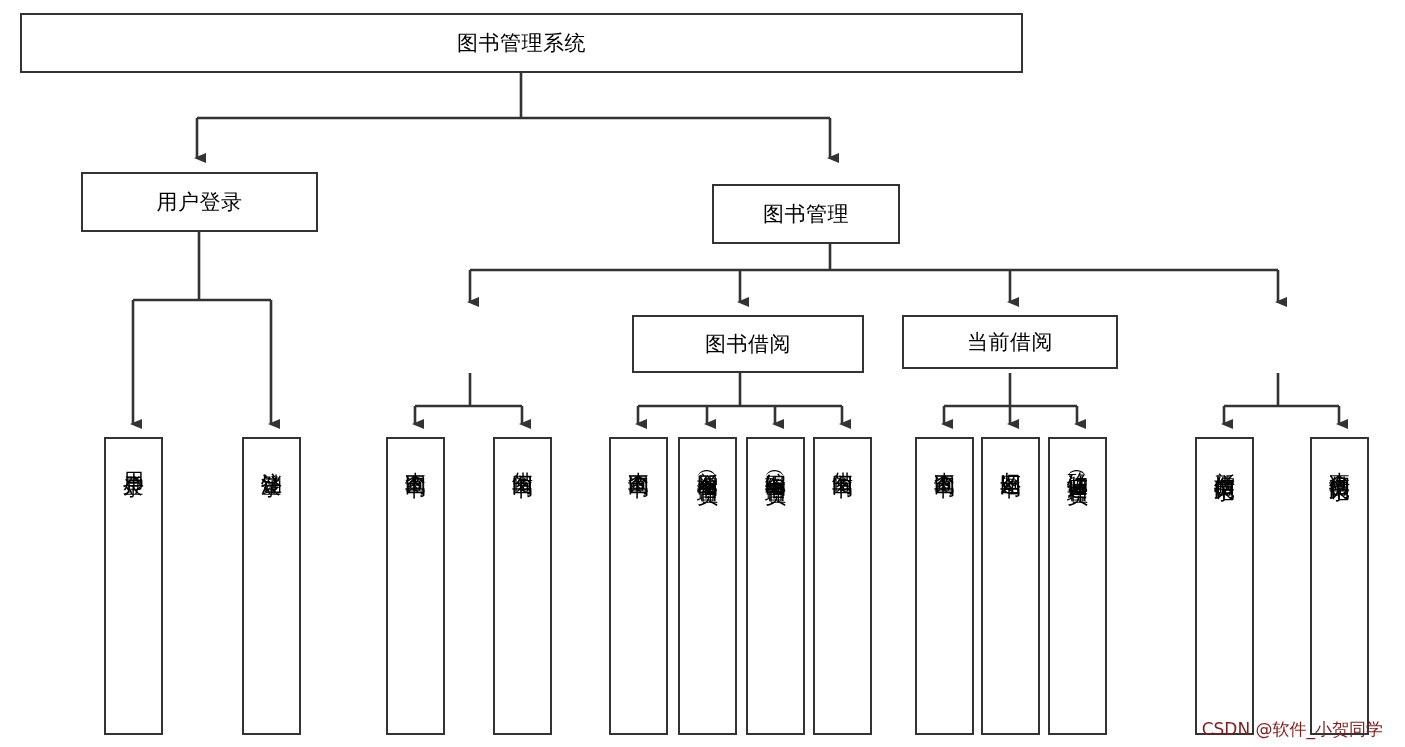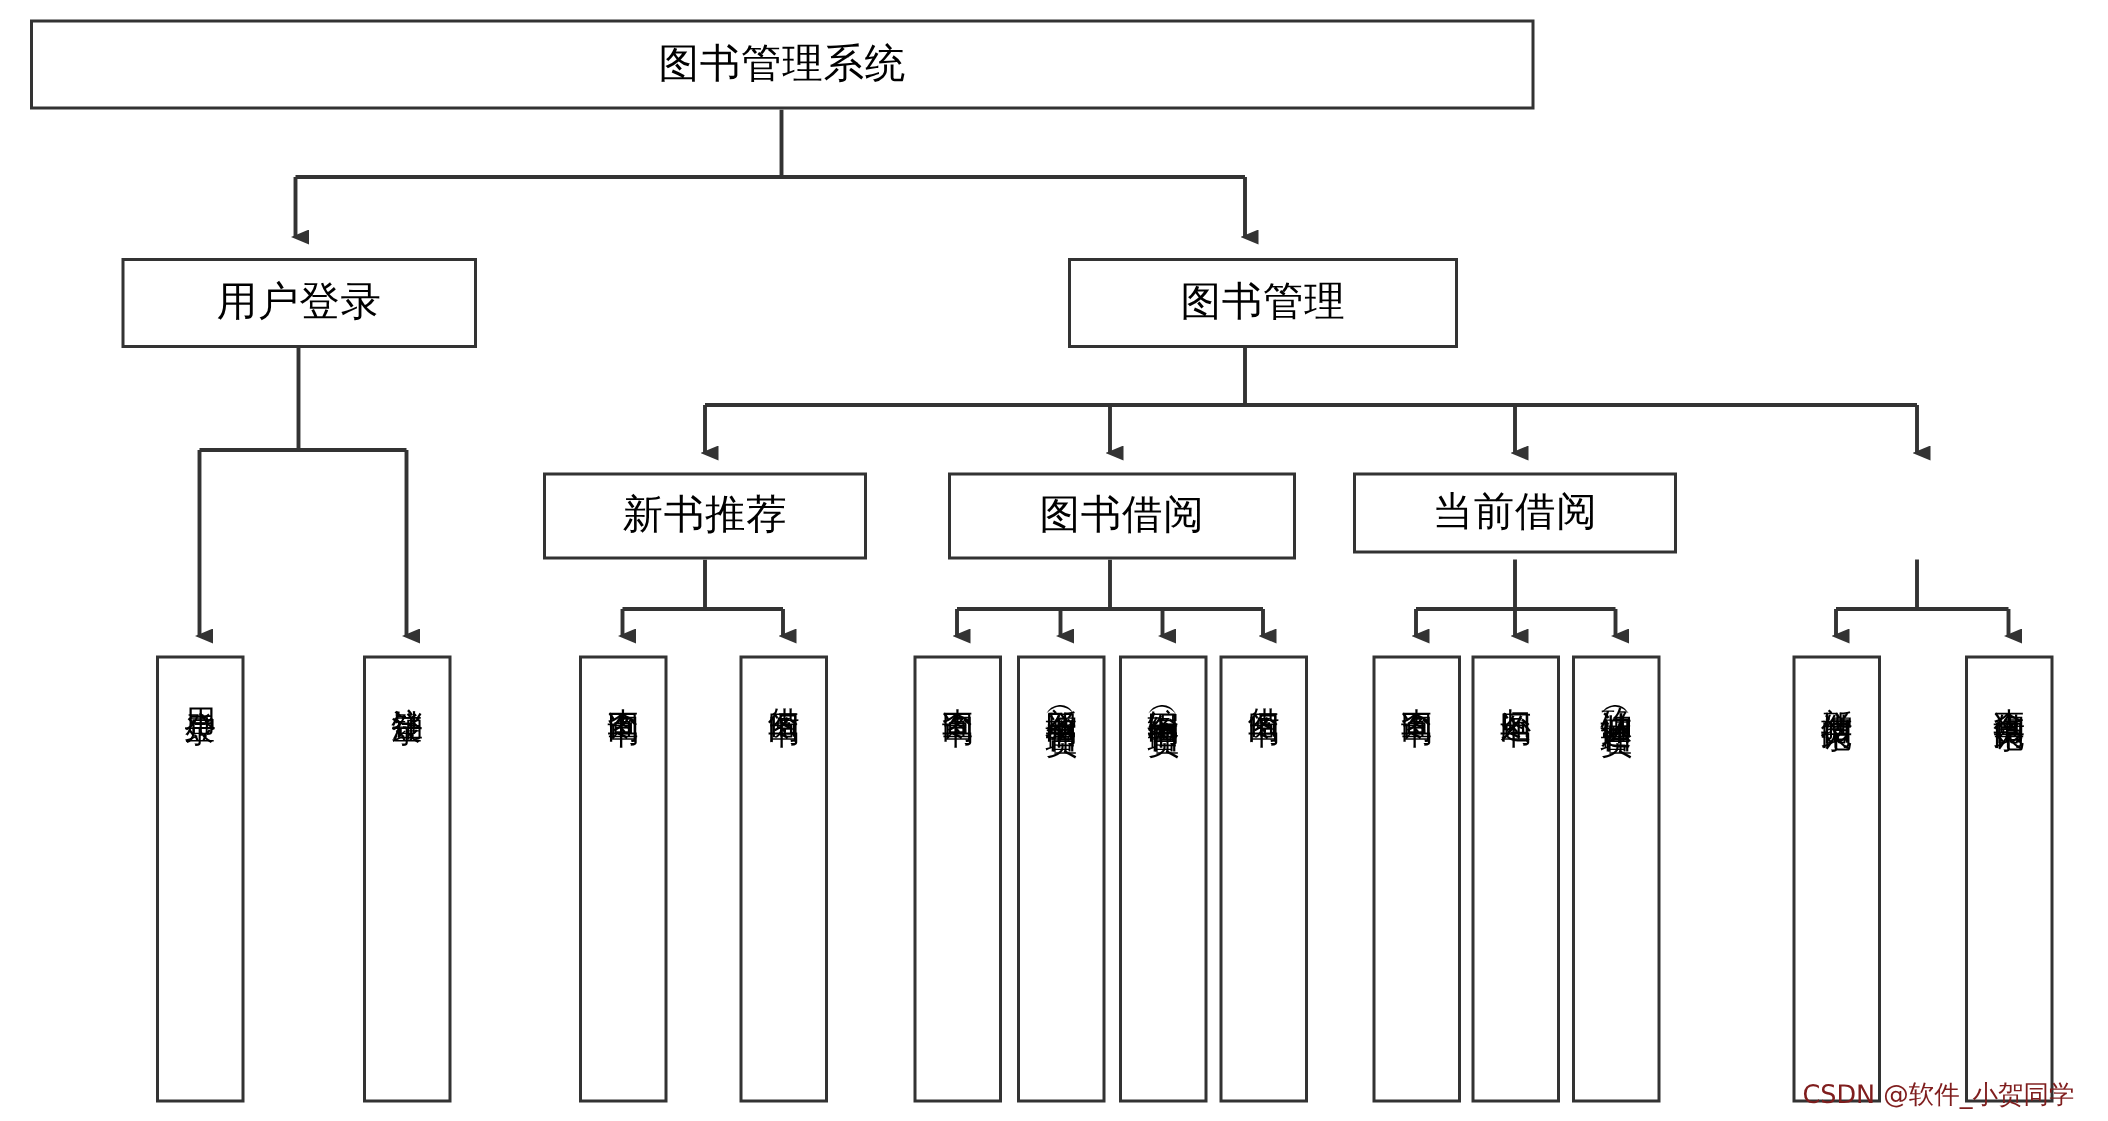--- a/index.html
+++ b/index.html
@@ -37,21 +37,21 @@
   }
   .node .label {
     display: block;
     text-align: center;
     line-height: 1.18;
     letter-spacing: 0.5px;
     color: #000000;
   }
   .node.horiz .label {
     writing-mode: horizontal-tb;
-    font-size: 27px;
+    font-size: 21px;
   }
   .node.vert {
     align-items: flex-start;
     padding-top: 16px;
   }
   .node.vert .label {
     writing-mode: vertical-rl;
     text-orientation: upright;
     font-size: 21px;
     line-height: 1.05;
@@ -122,27 +122,24 @@
     </g>
   </svg>
 
   <div class="node horiz" style="left:20px; top:13px; width:1003px; height:60px;">
     <span class="label">图书管理系统</span>
   </div>
 
   <div class="node horiz" style="left:81px; top:172px; width:237px; height:60px;">
     <span class="label">用户登录</span>
   </div>
-  <div class="node horiz" style="left:712px; top:172px; width:260px; height:60px;">
+  <div class="node horiz" style="left:712px; top:184px; width:188px; height:60px;">
     <span class="label">图书管理</span>
   </div>
 
-  <div class="node horiz" style="left:362px; top:315px; width:216px; height:58px;">
-    <span class="label">新书推荐</span>
-  </div>
   <div class="node horiz" style="left:632px; top:315px; width:232px; height:58px;">
     <span class="label">图书借阅</span>
   </div>
   <div class="node horiz" style="left:902px; top:315px; width:216px; height:54px;">
     <span class="label">当前借阅</span>
   </div>
 
   <div class="node vert" style="left:104px; top:437px; width:59px; height:298px;">
     <span class="label">用户登录</span>
   </div>

